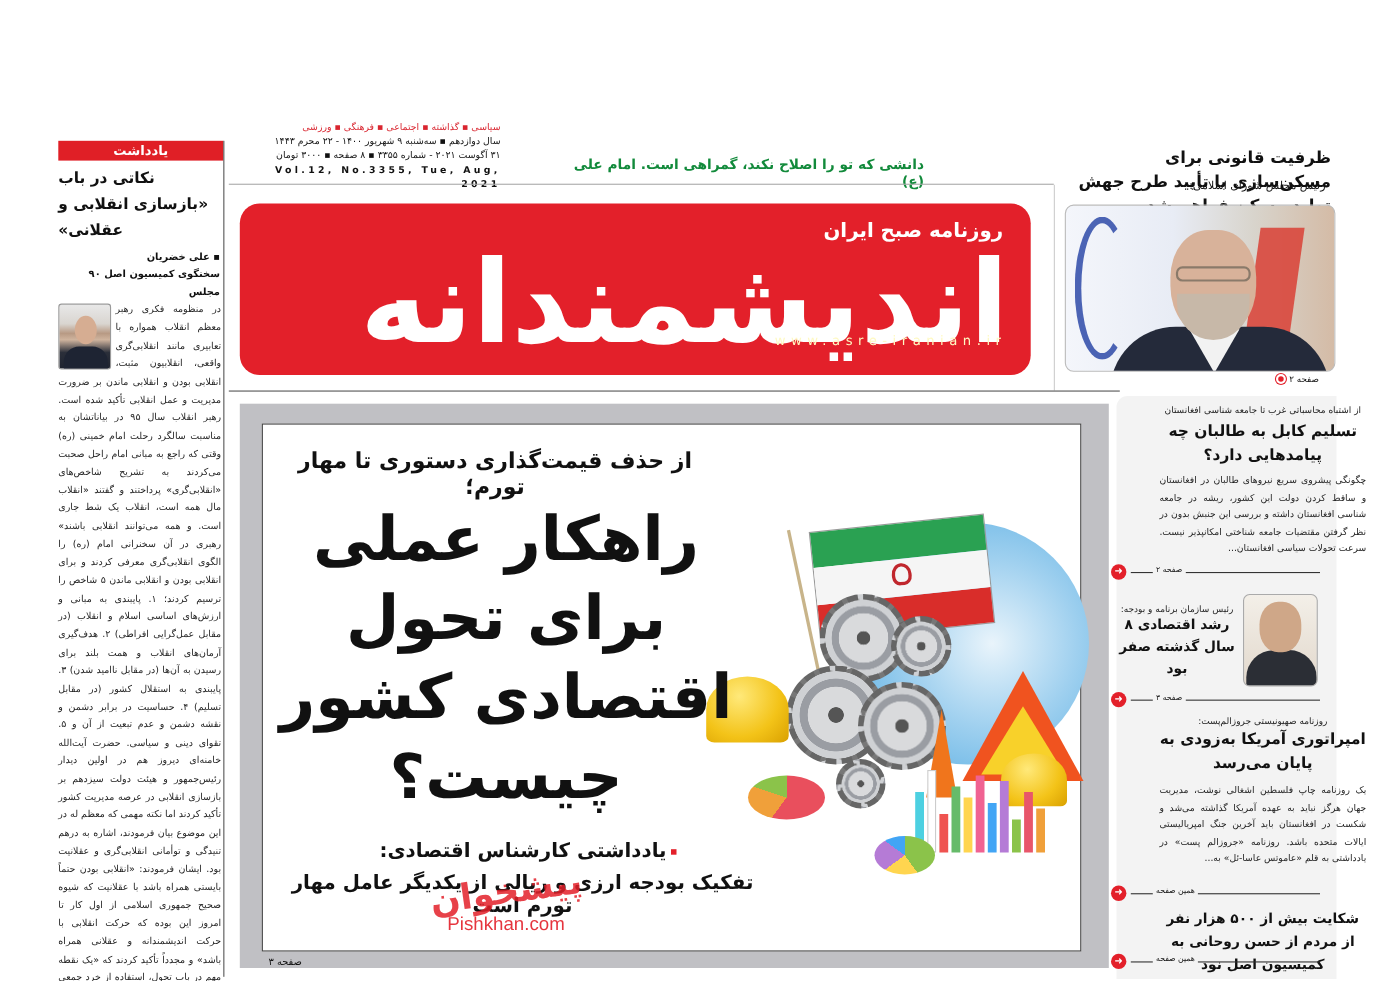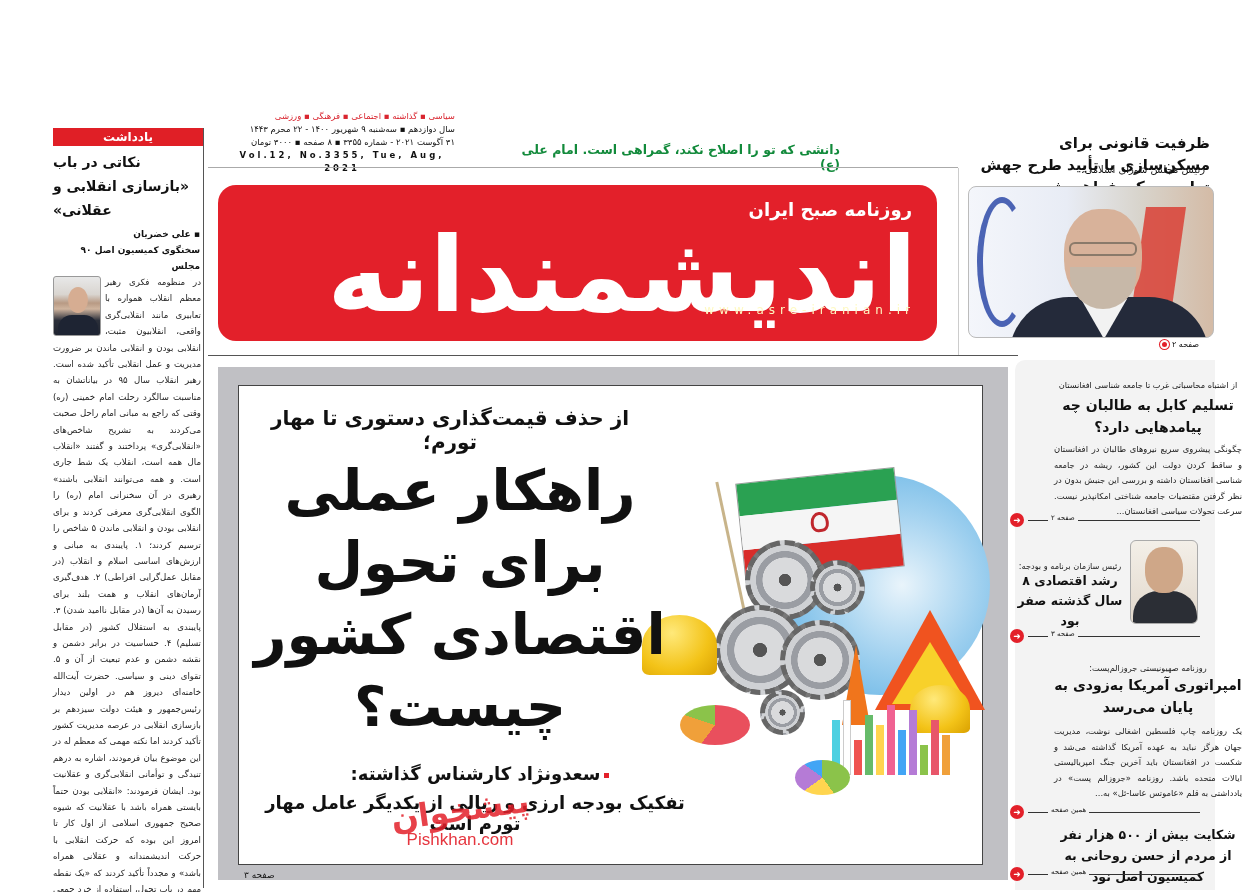--- a/index.html
+++ b/index.html
@@ -15,21 +15,21 @@
   .left-title { margin-top: 4px; font-weight: bold; font-size: 14px; text-align: left; line-height: 24px; }
   .left-author { font-size: 9px; font-weight: bold; margin-top: 4px; text-align: right; line-height: 16px; padding-right: 3px;}
   .left-body { font-size: 8.6px; line-height: 16.4px; text-align: justify; margin-top: 0px; padding-right: 2px; color: #222;}
   .left-photo { float: left; width: 48px; height: 60px; margin: 2px 4px 2px 0; border: 1px solid #999; border-radius: 3px; background: linear-gradient(180deg,#e8e8e8 0%, #d9d5d0 30%, #b89a84 45%, #cfb49e 55%, #2b2f3a 75%, #1f2430 100%); position: relative; overflow: hidden;}
   .left-photo .face { position:absolute; left: 14px; top: 10px; width: 20px; height: 26px; border-radius: 50%; background: #d6ad92; }
   .left-photo .suit { position:absolute; left: 4px; top: 38px; width: 40px; height: 24px; border-radius: 14px 14px 0 0; background: #1e2433; }
 
   
   .meta { left: 215px; top: 110px; width: 240px; font-size: 8.5px; line-height: 13px; direction: rtl; text-align: right; }
   .meta .sections { color: #d9252f; letter-spacing: 0.5px;}
-  .meta .vol { direction: ltr; text-align: center; letter-spacing: 3px; font-weight: bold; font-size: 8.5px; margin-left: 14px; }
+  .meta .vol { direction: ltr; text-align: right; letter-spacing: 3px; font-weight: bold; font-size: 8.5px; margin-left: 14px; }
   .quote { left: 520px; top: 142px; width: 320px; font-size: 12.5px; font-weight: bold; color: #128a3b; text-align: right; }
   .header-rule { left: 208px; top: 167px; width: 750px; height: 1px; background: #aaa; }
 
   
   .logo { left: 218px; top: 185px; width: 719px; height: 156px; background: #e3202a; border-radius: 18px; overflow: hidden; }
   .logo .tagline { position:absolute; right: 25px; top: 14px; color: #fff; font-size: 18px; font-weight: bold; }
   .logo .name { position:absolute; right: 20px; top: 20px; color: #fff; font-size: 104px; font-weight: bold; letter-spacing: -2px; line-height: 140px; }
   .logo .url { position:absolute; right: 22px; top: 118px; direction: ltr; color: #fef9c3; font-size: 12px; letter-spacing: 5px; }
 
   
@@ -78,21 +78,21 @@
   .bars span { display:block; width: 8px; }
   .pie { position:absolute; border-radius: 50%; }
 
   .watermark { left: 360px; top: 790px; width: 200px; text-align: center; color: #e3202a; pointer-events:none; }
   .watermark .fa { font-size: 32px; font-weight: bold; opacity: .85; transform: rotate(-8deg); display:block; line-height: 40px;}
   .watermark .en { font-size: 17px; font-family: Liberation Sans, sans-serif; opacity: .9; }
 
   
   .right-col { left: 1015px; top: 360px; width: 200px; height: 530px; background: #f3f3f3; border-top-left-radius: 10px; }
   .rc-block { position:absolute; width: 188px; text-align: center; right: 8px; }
-  .rc-kicker { font-size: 8.2px; color: #222; margin-top: 13px; }
+  .rc-kicker { font-size: 8.2px; color: #222; }
   .rc-title { font-size: 14px; font-weight: bold; line-height: 22px; }
   .rc-body { font-size: 8.4px; line-height: 15.5px; text-align: justify; color: #222; }
   .rc-link { position:absolute; left: 1010px; width: 190px; height: 12px; display:flex; align-items:center; direction:ltr; }
   .rc-link .arrow { width: 14px; height: 14px; border-radius: 50%; background: #e3202a; color:#fff; font-size: 9px; line-height: 14px; text-align: center; flex: none; }
   .rc-link .line { flex: 1; height: 1px; background: #333; margin-left: 4px; position: relative; }
   .rc-link .pg { position:absolute; left: 20px; top: -6px; background: #f3f3f3; font-size: 7px; padding: 0 3px; direction: rtl; }
   .rc-photo { position:absolute; left: 1130px; top: 540px; width: 68px; height: 84px; border-radius: 6px; border: 1px solid #aaa; overflow:hidden; background: linear-gradient(180deg,#f3efe8 0%, #e2d8cc 100%); }
   .rc-photo .head { position:absolute; left: 14px; top: 6px; width: 38px; height: 46px; border-radius: 45%; background: #cfa788; }
   .rc-photo .suit { position:absolute; left: 2px; top: 50px; width: 64px; height: 40px; border-radius: 25px 25px 0 0; background: #2b2e35; }
 </style>
@@ -181,21 +181,21 @@
     <span style="height:35px;background:#ef5350"></span>
     <span style="height:75px;background:#ffffff;border:1px solid #ccc"></span>
     <span style="height:55px;background:#4dd0e1"></span>
   </div>
   <div class="pie" style="left:60px;top:245px;width:70px;height:40px;background:conic-gradient(#e94f5d 0 60%, #f0a03a 60% 80%, #8bc34a 80% 100%);"></div>
   <div class="pie" style="left:175px;top:300px;width:55px;height:35px;background:conic-gradient(#8bc34a 0 40%, #ffd54f 40% 65%, #b57bd6 65% 85%, #42a5f5 85% 100%);"></div>
 </div>
 
 <div class="abs f-kicker">از حذف قیمت‌گذاری دستوری تا مهار تورم؛</div>
 <div class="abs f-title">راهکار عملی برای تحول اقتصادی کشور چیست؟</div>
-<div class="abs f-sub-kicker"><span class="sq"></span><span>سعدونژاد کارشناس گذاشته:</span></div>
+<div class="abs f-sub-kicker"><span class="sq"></span><span>یادداشتی کارشناس اقتصادی:</span></div>
 <div class="abs f-sub-title">تفکیک بودجه ارزی و ریالی از یکدیگر عامل مهار تورم است</div>
 <div class="abs watermark">
   <span class="fa">پیشخوان</span>
   <span class="en">Pishkhan.com</span>
 </div>
 <div class="abs f-page">صفحه ۳</div>
 
 <div class="abs right-col"></div>
 
 <div class="rc-block" style="top:367px;">

